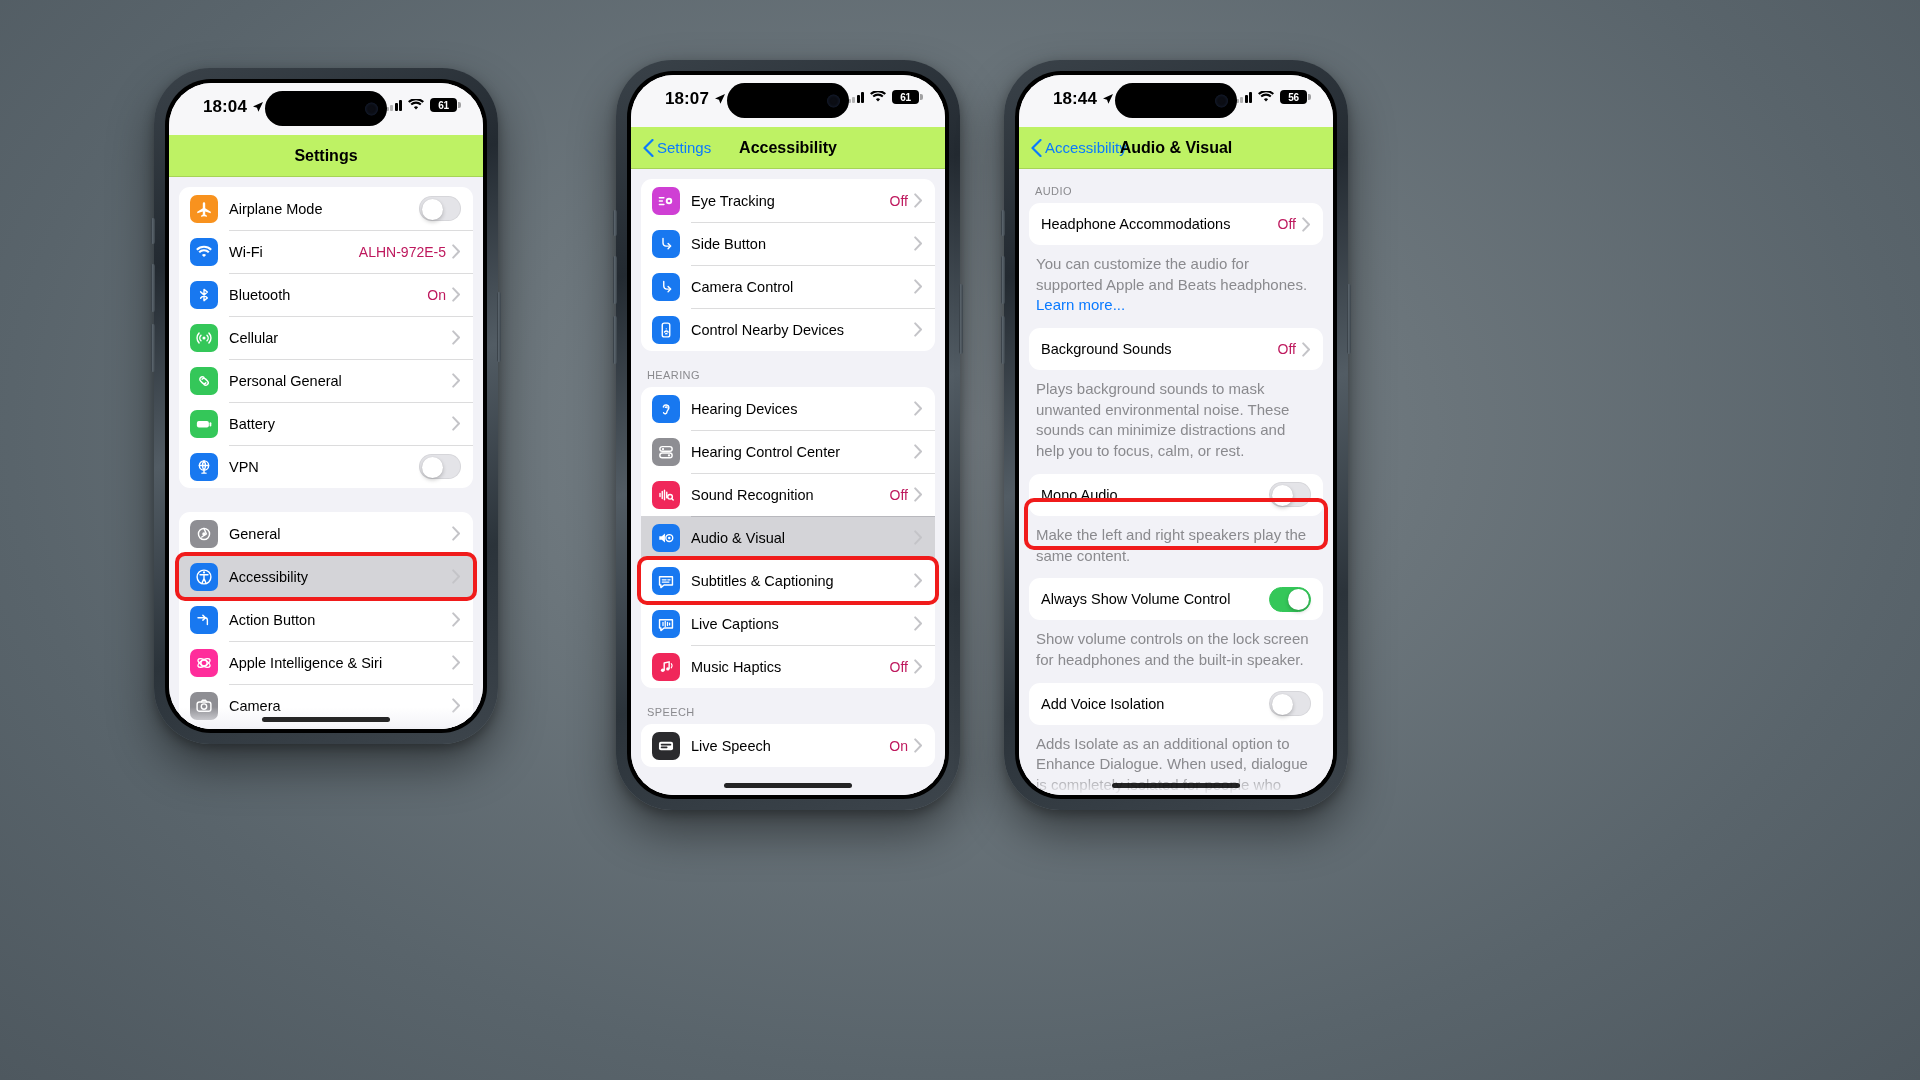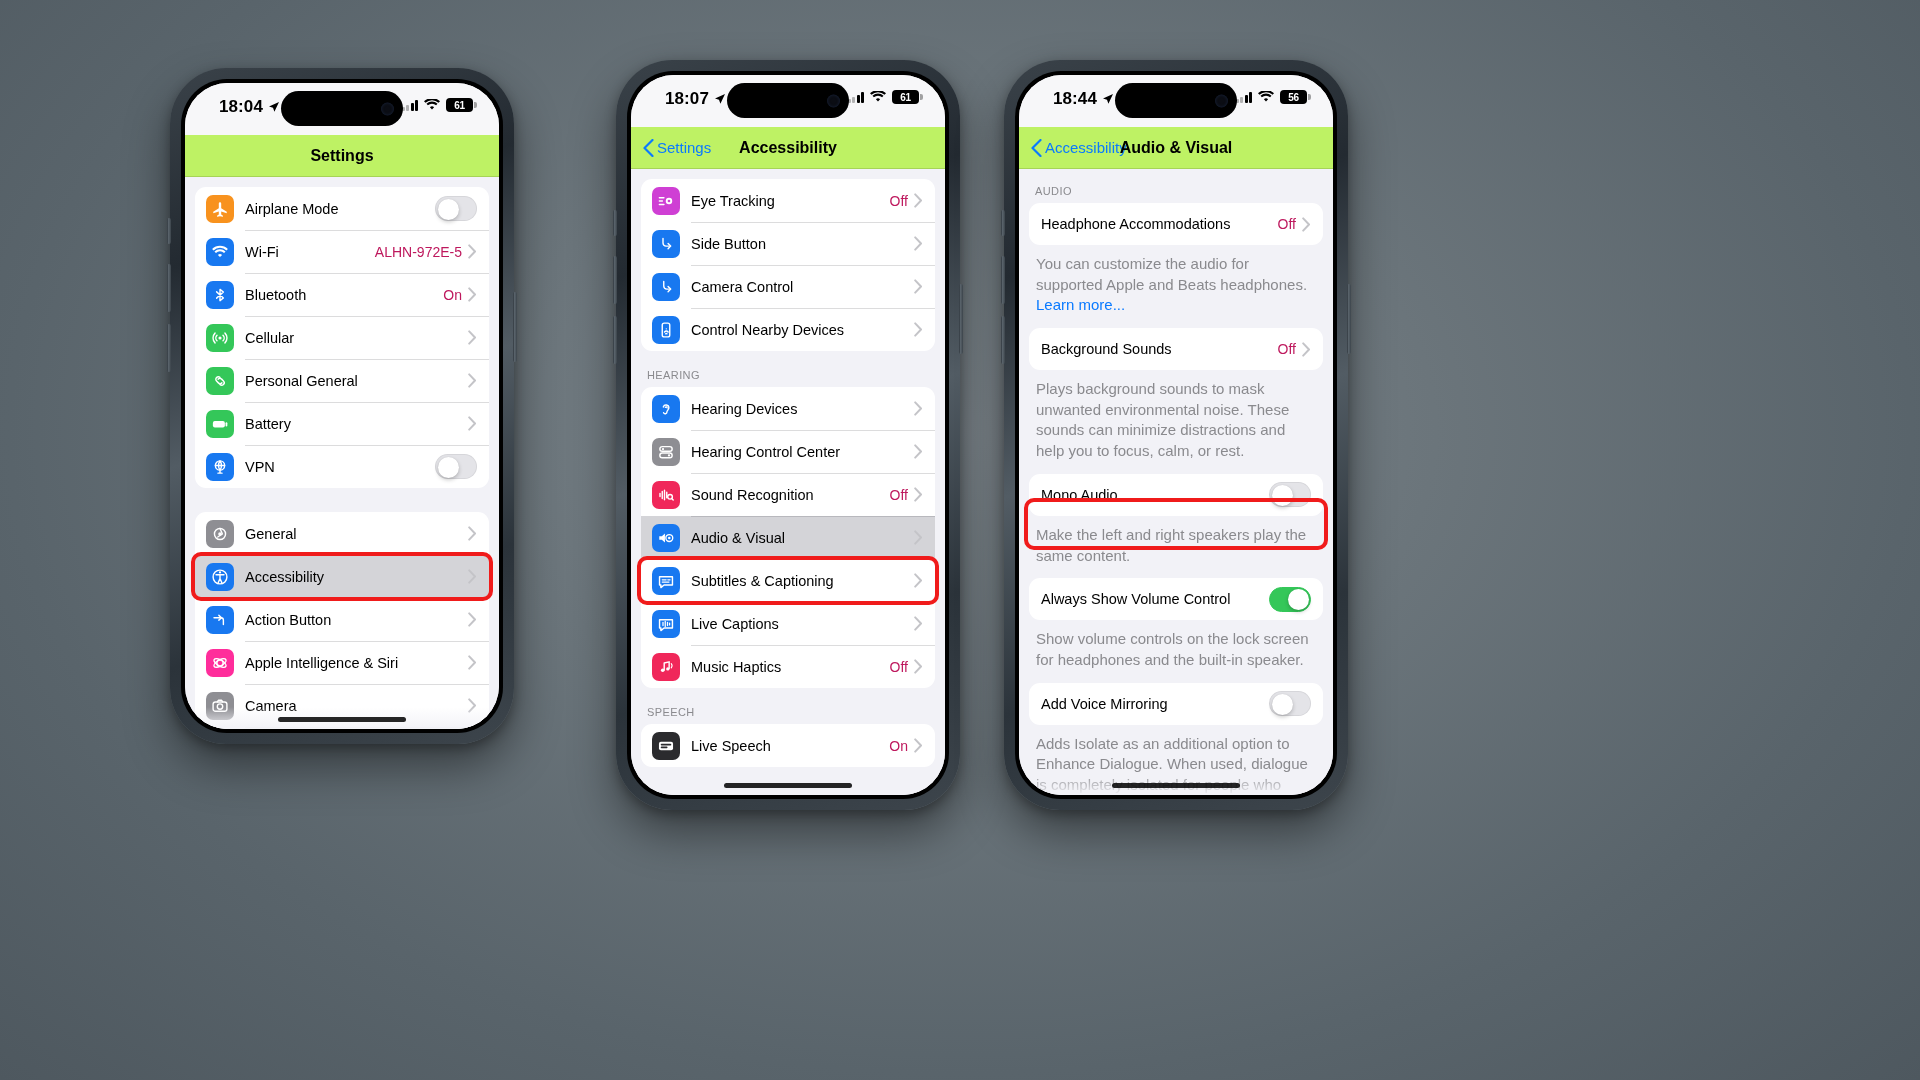--- a/index.html
+++ b/index.html
@@ -219,21 +219,21 @@
   }
   .scrim-bottom {
     position: absolute; left:0; right:0; bottom:0; height: 22px;
     background: linear-gradient(to top, rgba(242,242,247,.97), rgba(242,242,247,0));
     z-index: 35; pointer-events:none;
   }
 </style>
 </head>
 <body>
 
-<div class="phone" id="p1" style="left:170px; top:68px; width:344px; height:676px;">
+<div class="phone" id="p1" style="left:154px; top:68px; width:344px; height:676px;">
   <div class="btn-side btn-left" style="top:150px; height:26px;"></div>
   <div class="btn-side btn-left" style="top:196px; height:48px;"></div>
   <div class="btn-side btn-left" style="top:256px; height:48px;"></div>
   <div class="btn-side btn-right" style="top:224px; height:70px;"></div>
   <div class="phone-inner">
     <div class="screen">
 
       <div class="statusbar">
         <div class="sb-time">
           <span>18:04</span>
@@ -737,21 +737,21 @@
             <div class="row plain">
               <div class="row-label">Always Show Volume Control</div>
               <div class="toggle on">
                 <div class="knob"></div>
               </div>
             </div>
           </div>
           <div class="note"><span>Show volume controls on the lock screen for headphones and the built-in speaker.</span></div>
           <div class="card" id="blk8">
             <div class="row plain">
-              <div class="row-label">Add Voice Mirroring</div>
+              <div class="row-label">Add Voice Isolation</div>
               <div class="toggle">
                 <div class="knob"></div>
               </div>
             </div>
           </div>
           <div class="note"><span>Adds Isolate as an additional option to Enhance Dialogue. When used, dialogue is completely isolated for people who need maximum clarity. Other elements of the audio mix will be substantially reduced.</span></div>
           <div class="card" id="blk10">
             <div class="row plain">
               <div class="row-label">Power On &amp; Off Sounds</div>
               <div class="toggle">

